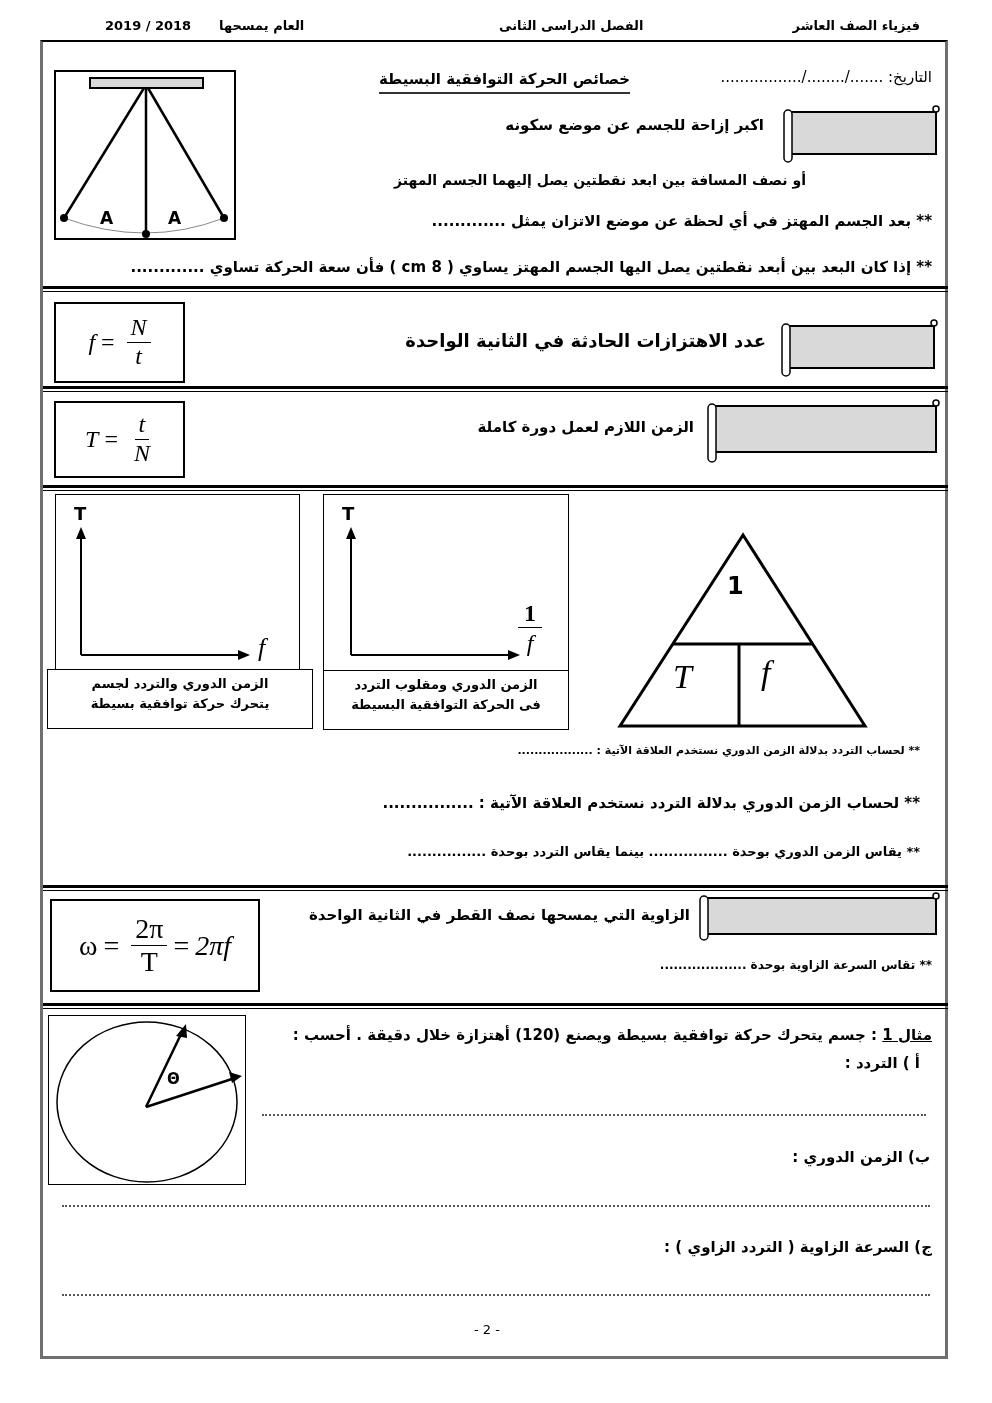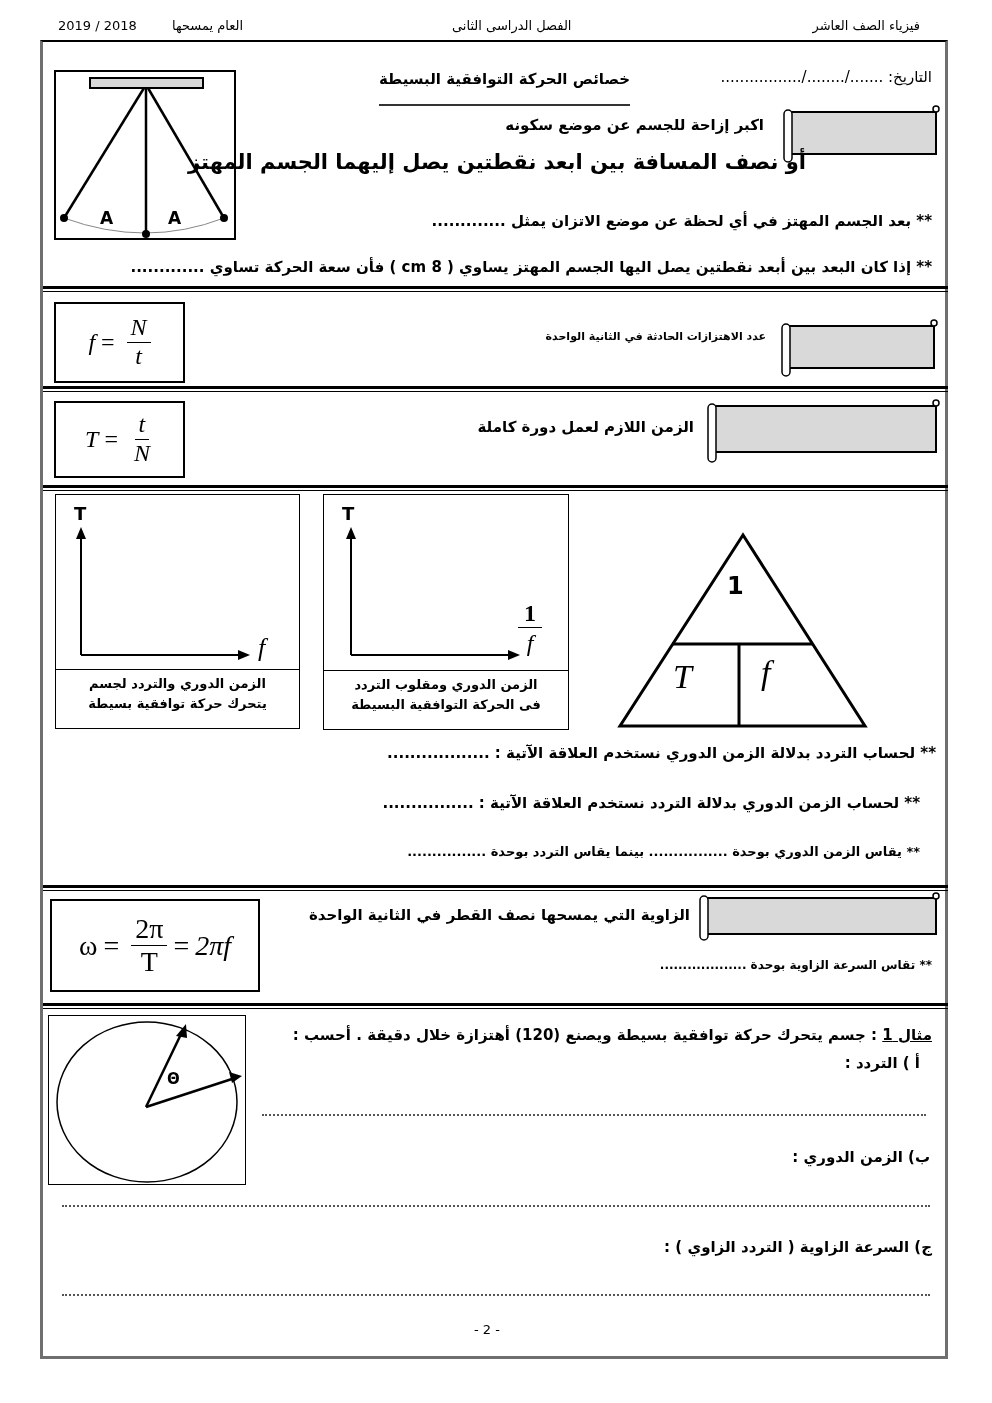--- a/index.html
+++ b/index.html
@@ -1,19 +1,19 @@
 <!DOCTYPE html>
 <html><head>
 <meta charset="utf-8">
 <style>
   html, body { margin:0; padding:0; background:#fff; }
   body { width:992px; height:1403px; position:relative; overflow:hidden;
          font-family:"DejaVu Sans", sans-serif; color:#000; }
   .abs { position:absolute; }
-  .hdr { top:18px; font-size:13px; font-weight:normal; white-space:nowrap; }
+  .hdr { top:18px; font-size:13px; font-weight:bold; white-space:nowrap;margin-left:47px; }
   .frame { left:40px; top:40px; width:908px; height:1319px;
            border:3px solid #6f6f6f; border-top:2px solid #000; box-sizing:border-box; }
   .divider { left:43px; width:905px; height:6px; border-top:3px solid #000; border-bottom:1px solid #000; box-sizing:border-box; }
   .rtl { direction:rtl; text-align:right; white-space:nowrap; }
   .t-bold { font-weight:bold; }
   .scroll { width:160px; height:60px; }
   .fbox { border:2px solid #000; box-sizing:border-box; background:#fff;
           font-family:"Liberation Serif", serif; font-style:italic; font-size:24px; }
   .frac { display:inline-flex; flex-direction:column; align-items:center; vertical-align:middle; margin-left:6px; }
   .frac span { line-height:1.15; padding:0 4px; }
@@ -43,48 +43,48 @@
     <path d="M8 146 Q90 176 168 146" fill="none" stroke="#888" stroke-width="1"></path>
     <circle cx="8" cy="146" r="4" fill="#000"></circle>
     <circle cx="90" cy="162" r="4" fill="#000"></circle>
     <circle cx="168" cy="146" r="4" fill="#000"></circle>
   </svg>
   <span class="abs t-bold" style="left:44px;top:136px;font-size:17px;">A</span>
   <span class="abs t-bold" style="left:112px;top:136px;font-size:17px;">A</span>
 </div>
 
 <div class="abs rtl" style="right:60px;top:68px;font-size:15px;">التاريخ: ......./......../.................</div>
-<div class="abs rtl t-bold" style="right:362px;top:70px;font-size:15px;border-bottom:2px solid #333;padding-bottom:16px;">خصائص الحركة التوافقية البسيطة</div>
+<div class="abs rtl t-bold" style="right:362px;top:70px;font-size:15px;border-bottom:2px solid #333;padding-bottom:4px;">خصائص الحركة التوافقية البسيطة</div>
 
 <svg class="abs scroll" style="left:782px;top:104px;" viewBox="0 0 160 60">
   <path d="M8 8 L154 8 L154 50 L8 50 Z" fill="#d9d9d9" stroke="#000" stroke-width="2"></path>
   <rect x="2" y="6" width="8" height="52" rx="4" fill="#fff" stroke="#000" stroke-width="1.5"></rect>
   <circle cx="154" cy="5" r="3" fill="#fff" stroke="#000" stroke-width="1.5"></circle>
 </svg>
 <div class="abs rtl t-bold" style="right:228px;top:116px;font-size:15px;">اكبر إزاحة للجسم عن موضع سكونه</div>
-<div class="abs rtl t-bold" style="right:186px;top:150px;font-size:21px;">أو     نصف المسافة بين ابعد نقطتين يصل إليهما الجسم المهتز</div>
+<div class="abs rtl t-bold" style="right:186px;top:172px;font-size:14px;">أو     نصف المسافة بين ابعد نقطتين يصل إليهما الجسم المهتز</div>
 <div class="abs rtl t-bold" style="right:60px;top:212px;font-size:15px;">** بعد الجسم المهتز في أي لحظة عن موضع الاتزان يمثل  .............</div>
 <div class="abs rtl t-bold" style="right:60px;top:258px;font-size:15px;">** إذا كان البعد بين أبعد نقطتين يصل اليها الجسم المهتز يساوي ( 8 cm ) فأن سعة الحركة تساوي .............</div>
 
 <div class="abs divider" style="top:286px;"></div>
 
 <div class="abs fbox" style="left:54px;top:302px;width:131px;height:81px;display:flex;align-items:center;justify-content:center;">
   <span>f</span>
   <span style="font-style:normal;margin:0 6px;">=</span>
   <span class="frac">
       <span class="num">N</span>
       <span>t</span>
     </span>
 </div>
 <svg class="abs scroll" style="left:780px;top:318px;" viewBox="0 0 160 60">
   <path d="M8 8 L154 8 L154 50 L8 50 Z" fill="#d9d9d9" stroke="#000" stroke-width="2"></path>
   <rect x="2" y="6" width="8" height="52" rx="4" fill="#fff" stroke="#000" stroke-width="1.5"></rect>
   <circle cx="154" cy="5" r="3" fill="#fff" stroke="#000" stroke-width="1.5"></circle>
 </svg>
-<div class="abs rtl t-bold" style="right:226px;top:330px;font-size:11px;">عدد الاهتزازات الحادثة في الثانية الواحدة</div>
+<div class="abs rtl t-bold" style="right:226px;top:330px;font-size:18px;">عدد الاهتزازات الحادثة في الثانية الواحدة</div>
 
 <div class="abs divider" style="top:386px;"></div>
 
 <div class="abs fbox" style="left:54px;top:401px;width:131px;height:77px;display:flex;align-items:center;justify-content:center;">
   <span>T</span>
   <span style="font-style:normal;margin:0 6px;">=</span>
   <span class="frac">
       <span class="num">t</span>
       <span>N</span>
     </span>
@@ -101,21 +101,21 @@
 <div class="abs gbox" style="left:55px;top:494px;width:245px;height:176px;">
   <span class="abs t-bold" style="left:18px;top:8px;font-size:18px;">T</span>
   <svg class="abs" style="left:0;top:0;" width="243" height="174">
     <line x1="25" y1="160" x2="25" y2="40" stroke="#000" stroke-width="2"></line>
     <polygon points="25,32 20,44 30,44" fill="#000"></polygon>
     <line x1="25" y1="160" x2="185" y2="160" stroke="#000" stroke-width="2"></line>
     <polygon points="194,160 182,155 182,165" fill="#000"></polygon>
   </svg>
   <span class="abs serif" style="left:202px;top:138px;font-size:26px;font-style:italic;">f</span>
 </div>
-<div class="abs caption" style="left:55px;top:669px;width:245px;height:60px;">
+<div class="abs caption" style="left:47px;top:669px;width:266px;height:60px;">
   <div>الزمن الدوري والتردد لجسم</div>
   <div>يتحرك حركة توافقية بسيطة</div>
 </div>
 
 <div class="abs gbox" style="left:323px;top:494px;width:246px;height:177px;">
   <span class="abs t-bold" style="left:18px;top:8px;font-size:18px;">T</span>
   <svg class="abs" style="left:0;top:0;" width="244" height="175">
     <line x1="27" y1="160" x2="27" y2="40" stroke="#000" stroke-width="2"></line>
     <polygon points="27,32 22,44 32,44" fill="#000"></polygon>
     <line x1="27" y1="160" x2="187" y2="160" stroke="#000" stroke-width="2"></line>
@@ -135,21 +135,21 @@
   <svg width="255" height="200">
     <polygon points="128,5 5,196 250,196" fill="#fff" stroke="#000" stroke-width="3"></polygon>
     <line x1="57" y1="114" x2="198" y2="114" stroke="#000" stroke-width="3"></line>
     <line x1="124" y1="114" x2="124" y2="196" stroke="#000" stroke-width="3"></line>
   </svg>
   <span class="abs t-bold" style="left:112px;top:42px;font-size:24px;">1</span>
   <span class="abs serif" style="left:58px;top:128px;font-size:34px;font-style:italic;">T</span>
   <span class="abs serif" style="left:146px;top:124px;font-size:34px;font-style:italic;">f</span>
 </div>
 
-<div class="abs rtl t-bold" style="right:56px;top:744px;font-size:15px;">**  لحساب التردد بدلالة الزمن الدوري نستخدم العلاقة الآتية : ..................</div>
+<div class="abs rtl t-bold" style="right:72px;top:744px;font-size:11px;">**  لحساب التردد بدلالة الزمن الدوري نستخدم العلاقة الآتية : ..................</div>
 <div class="abs rtl t-bold" style="right:72px;top:794px;font-size:15px;">**  لحساب الزمن الدوري بدلالة التردد  نستخدم العلاقة الآتية : ................</div>
 <div class="abs rtl t-bold" style="right:72px;top:844px;font-size:13px;">**  يقاس الزمن الدوري بوحدة  ................     بينما يقاس التردد بوحدة  ................</div>
 
 <div class="abs divider" style="top:885px;"></div>
 
 <div class="abs fbox" style="left:50px;top:899px;width:210px;height:93px;display:flex;align-items:center;justify-content:center;font-style:normal;font-size:28px;">
   <span>ω</span>
   <span style="margin:0 6px;">=</span>
   <span class="frac">
       <span class="num">2π</span>

